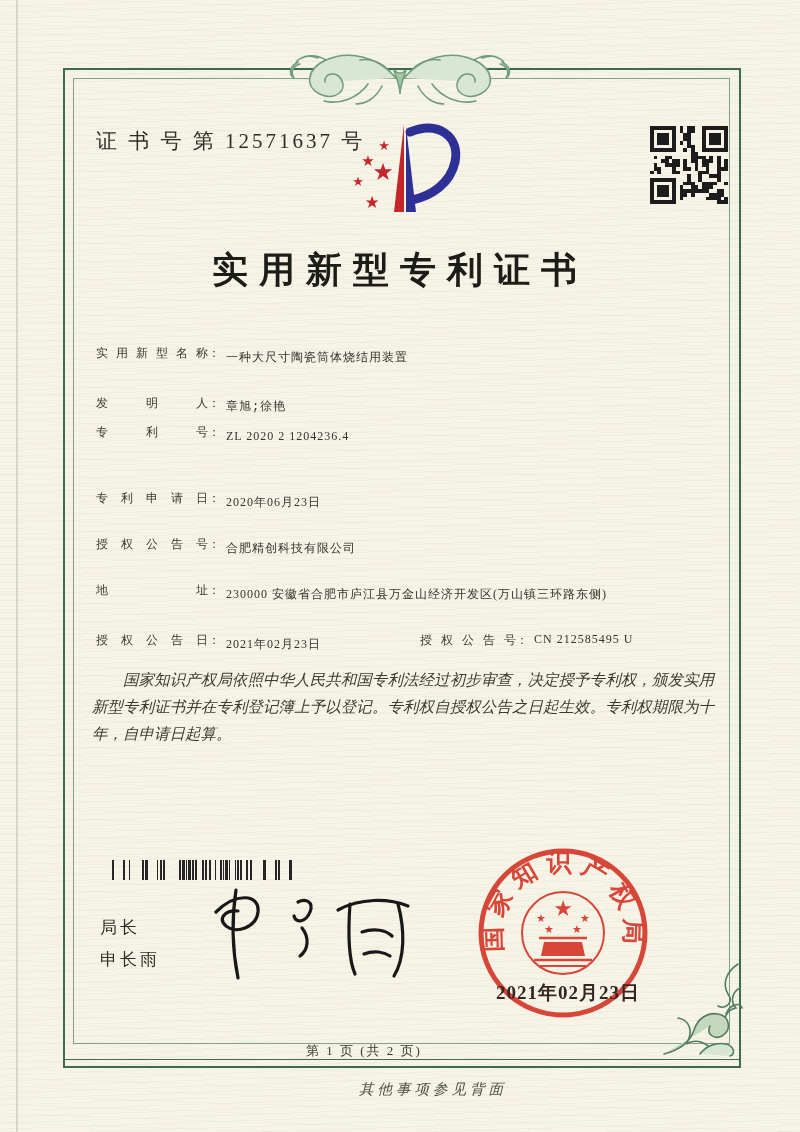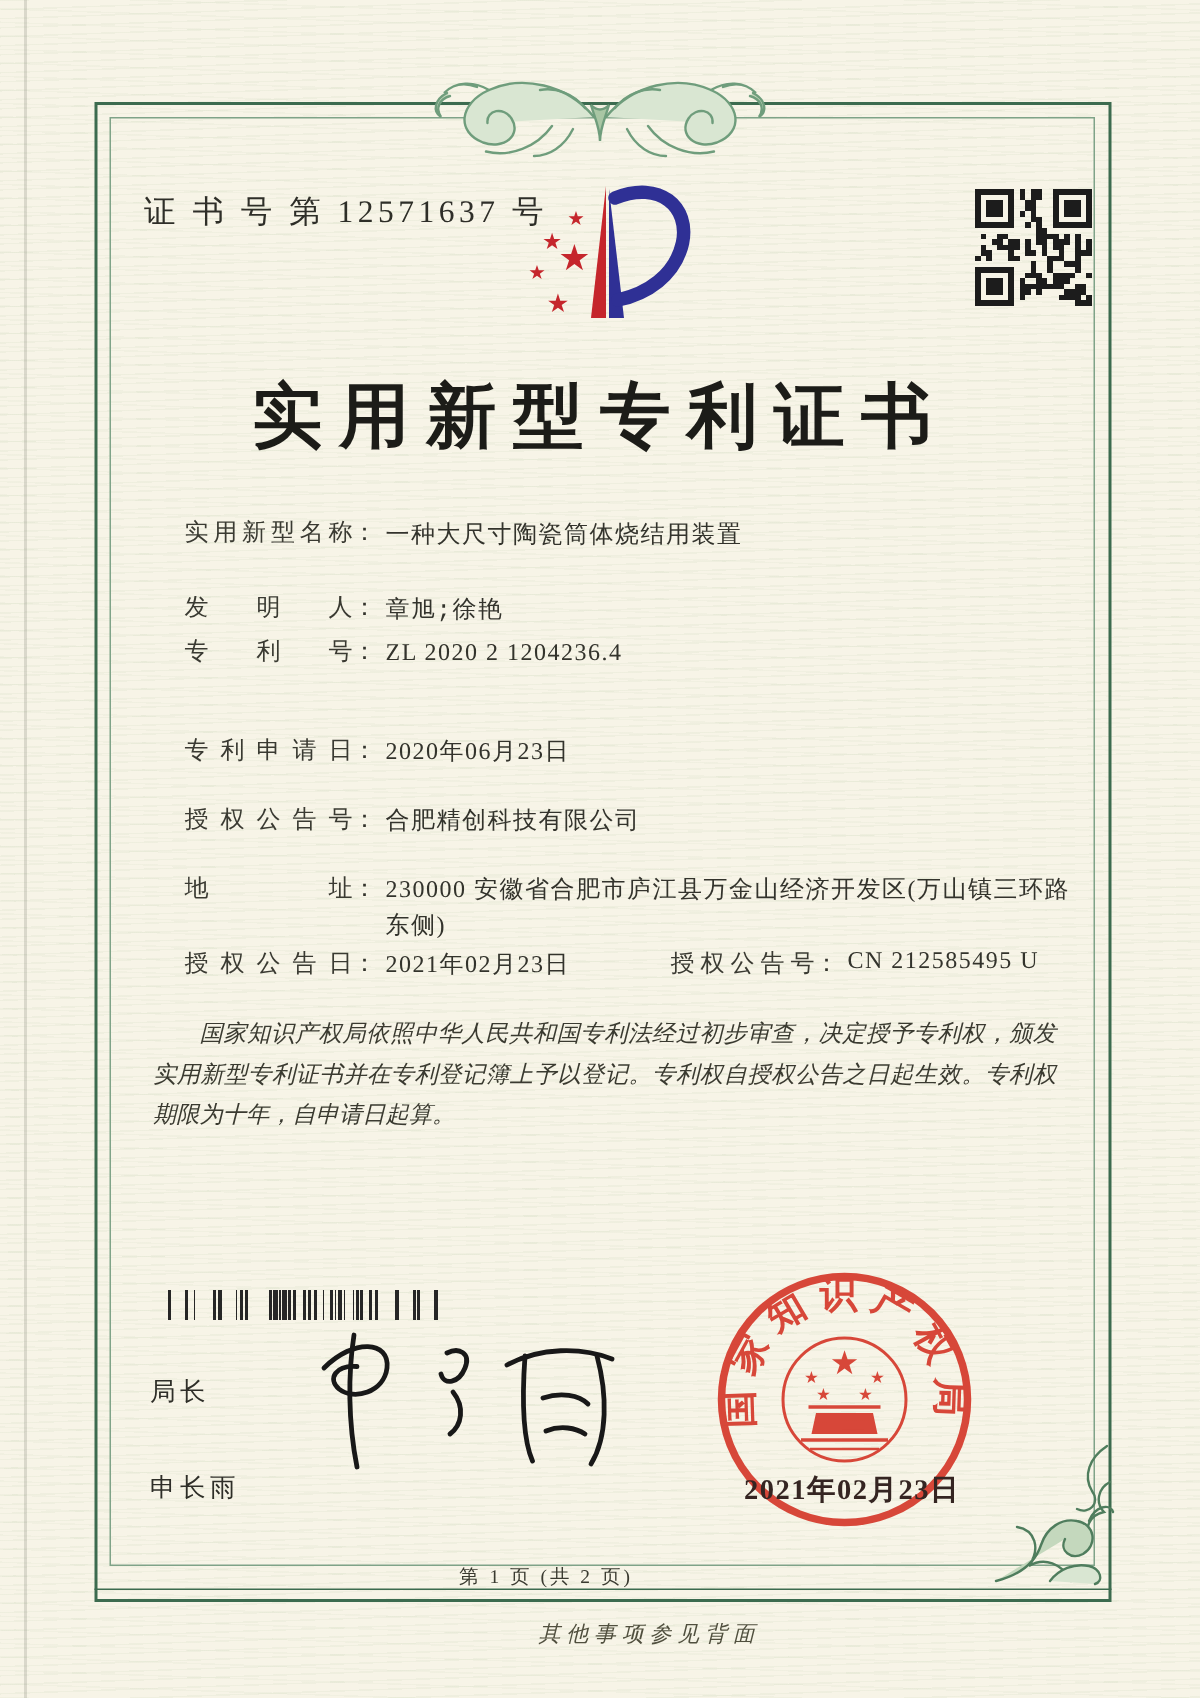--- a/index.html
+++ b/index.html
@@ -23,36 +23,36 @@
   }
   .bottom-extra-line{
     left:63px;top:1059px;width:678px;height:0;border-top:1px solid #3c6b4f;
   }
   .scan-edge{left:16px;top:0;width:2px;height:1132px;background:rgba(130,130,118,0.25);}
   .cert-no{
     left:96px;top:127px;font-size:21px;letter-spacing:3px;color:#2e2e28;
   }
   .title{
     left:0;top:246px;width:800px;text-align:center;
-    font-size:47px;font-weight:700;letter-spacing:11px;color:#1c1c18;
-  }
-  .field-row{left:96px;width:620px;font-size:16px;color:#33332c;margin-left:27px;}
+    font-size:36px;font-weight:700;letter-spacing:11px;color:#1c1c18;
+  }
+  .field-row{left:96px;width:620px;font-size:12px;color:#33332c;}
   .field-label{
     display:inline-block;width:112px;text-align:justify;text-align-last:justify;
     vertical-align:top;color:#3a3a32;
   }
   .field-colon{display:inline-block;vertical-align:top;margin-right:6px;}
   .field-value{display:inline-block;vertical-align:top;width:470px;letter-spacing:1px;line-height:24px;}
   .grant-group2{position:absolute;left:324px;top:0;white-space:nowrap;}
   .grant-group2 .field-label{width:96px;}
   .paragraphs{
     left:92px;top:666px;width:622px;font-size:15.5px;line-height:27px;
     color:#3a3a30;text-align:justify;font-style:italic;
   }
-  .paragraphs p{margin:10px;text-indent:2em;}
+  .paragraphs p{margin:0;text-indent:2em;}
   .officer{left:100px;font-size:17px;letter-spacing:3px;color:#2e2e28;}
   .page-footer{
     left:63px;top:1042px;width:602px;text-align:center;font-size:13px;
     letter-spacing:2px;color:#3a3a30;
   }
   .back-note{
     left:0;top:1080px;width:800px;text-align:center;font-size:14.5px;
     letter-spacing:4px;color:#504f3e;font-style:italic;padding-left:33px;
   }
   .seal-date{
@@ -308,21 +308,21 @@
       <rect x="136" y="0" width="2" height="20" fill="#262626"></rect>
       <rect x="140" y="0" width="2" height="20" fill="#262626"></rect>
       <rect x="153" y="0" width="3" height="20" fill="#262626"></rect>
       <rect x="165" y="0" width="2" height="20" fill="#262626"></rect>
       <rect x="168" y="0" width="2" height="20" fill="#262626"></rect>
       <rect x="179" y="0" width="3" height="20" fill="#262626"></rect>
     </svg>
 </div>
 
 <div class="abs officer" style="top:916px;">局长</div>
-<div class="abs officer" style="top:948px;margin-top:32px;">申长雨</div>
+<div class="abs officer" style="top:948px;">申长雨</div>
 
 <div class="abs" style="left:202px;top:876px;">
   <svg width="220" height="110" viewBox="0 0 220 110">
     <g stroke="#181818" stroke-width="3.2" fill="none" stroke-linecap="round" stroke-linejoin="round">
       <path d="M34 14 C30 40 30 72 36 102"></path>
       <path d="M14 36 C34 16 58 18 56 36 C54 52 34 58 24 50 C16 43 22 34 36 35"></path>
       <path d="M96 26 C104 22 112 26 108 36 C104 46 94 48 92 40"></path>
       <path d="M100 52 C108 62 106 74 98 80"></path>
       <path d="M136 34 C158 22 186 22 206 30"></path>
       <path d="M148 28 C146 56 146 82 153 98"></path>

